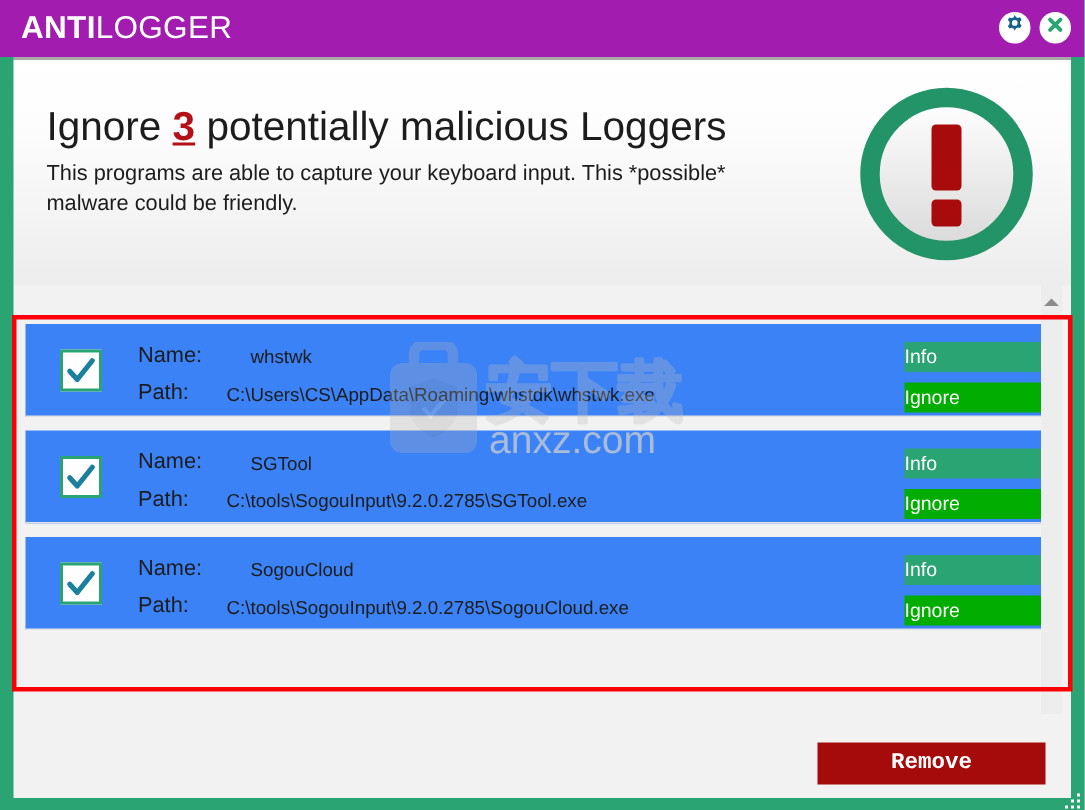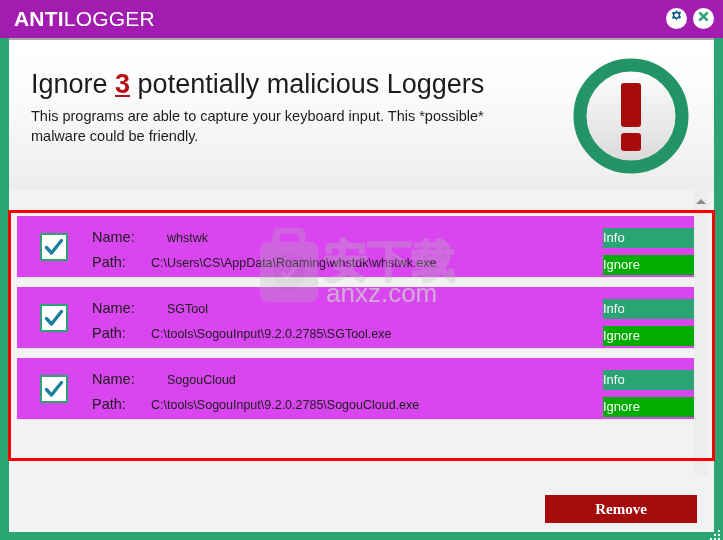--- a/index.html
+++ b/index.html
@@ -117,21 +117,21 @@
   }
   #list-scroll {
     position: absolute;
     left: 8px;
     top: 26px;
     width: 680px;
   }
   .list-row {
     position: relative;
     height: 62px;
-    background: #d946ef;
+    background: #3b82f6;
     margin-bottom: 9px;
     box-sizing: border-box;
     border-bottom: 1px solid #e2e2e2;
   }
   .row-check {
     position: absolute;
     left: 23px;
     top: 17px;
     width: 28px;
     height: 28px;
@@ -234,21 +234,21 @@
   }
   #remove-button {
     position: absolute;
     right: 17px;
     top: 19px;
     width: 152px;
     height: 28px;
     background: #a50b0b;
     color: #ffffff;
     border: 0;
-    font-family: Liberation Serif, serif;
+    font-family: Liberation Mono, monospace;
     font-size: 15px;
     font-weight: bold;
     line-height: 28px;
     text-align: center;
     cursor: pointer;
     padding: 0;
   }
   #resize-grip {
     position: absolute;
     right: 2px;

